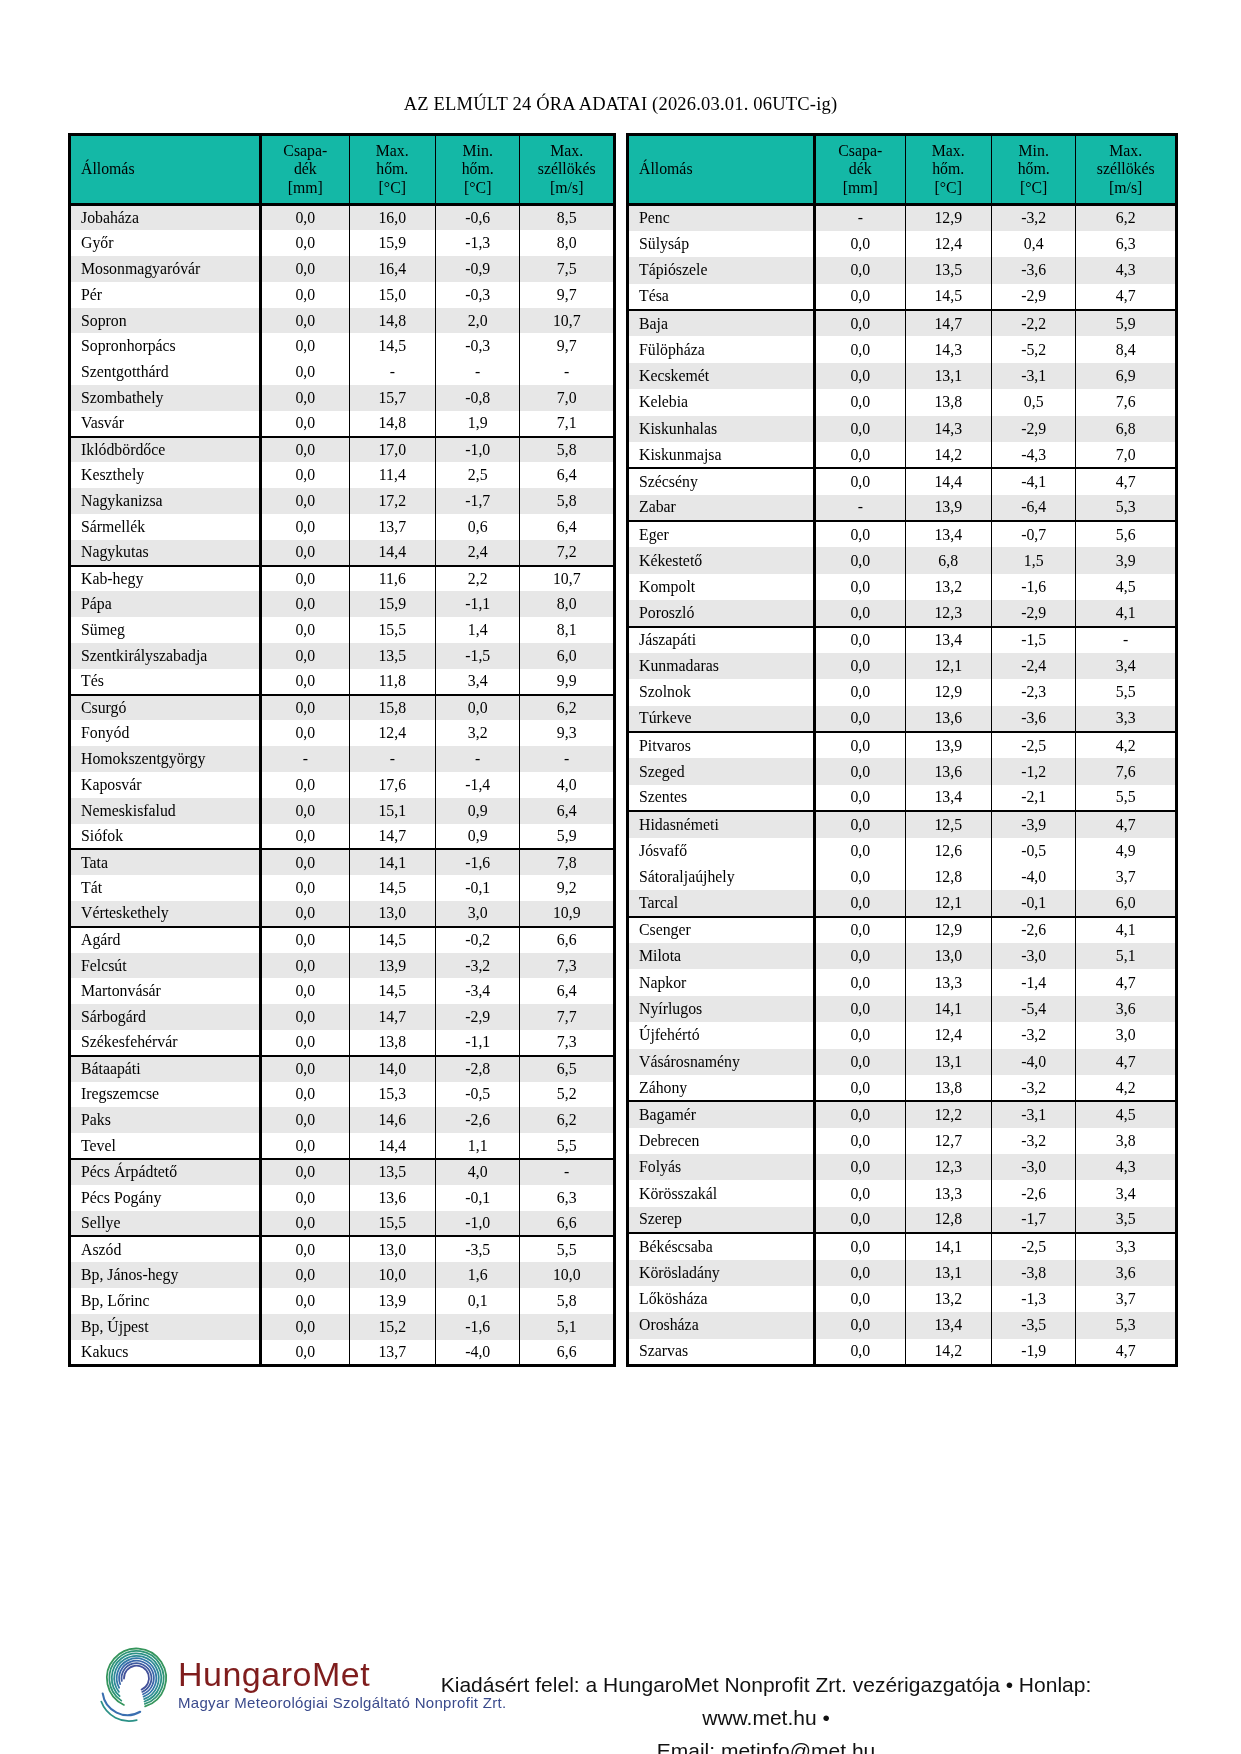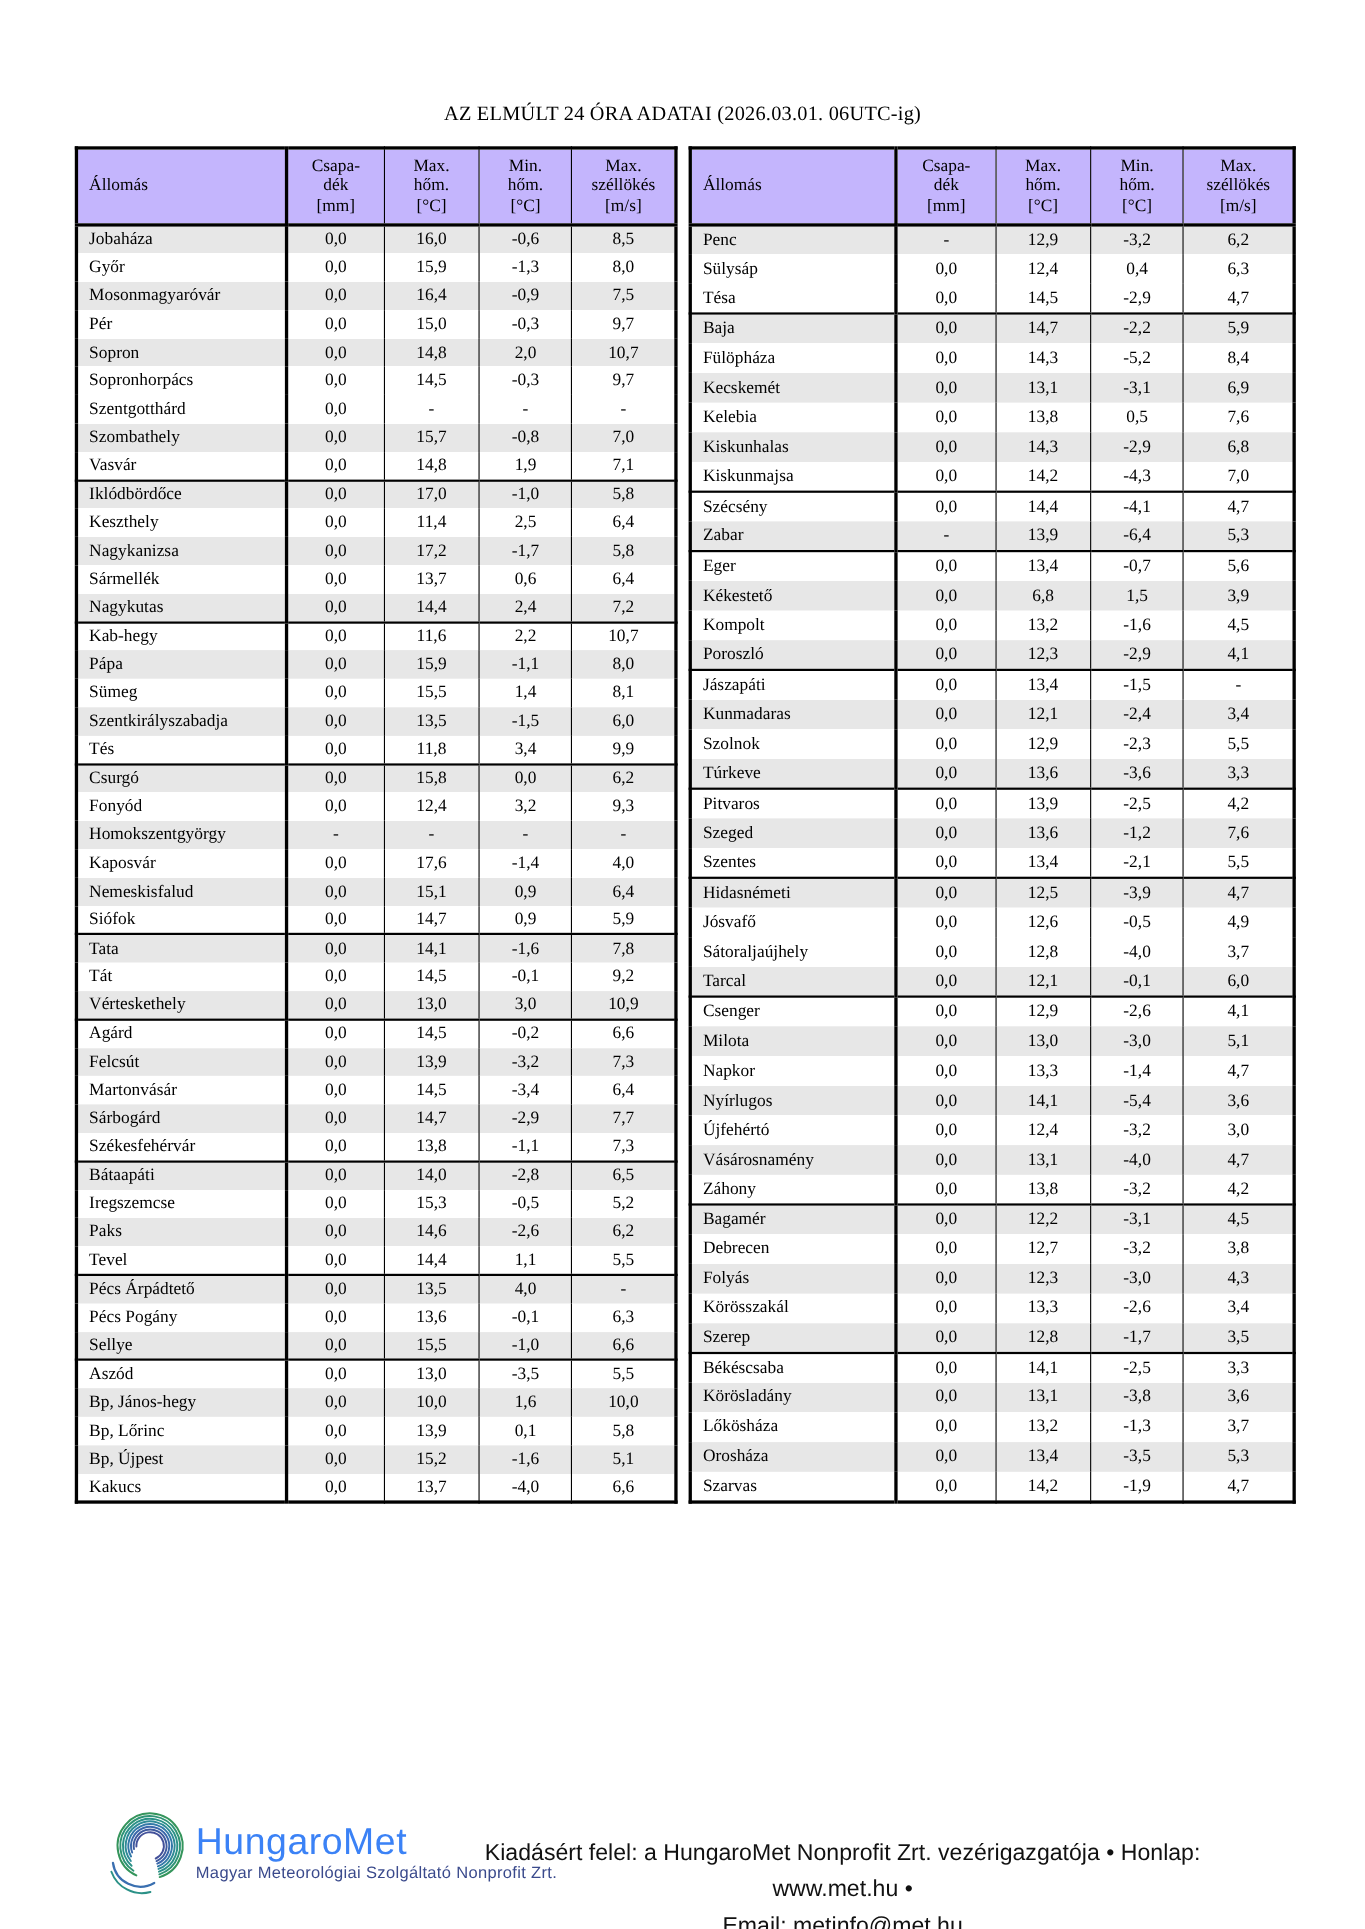--- a/index.html
+++ b/index.html
@@ -7,30 +7,30 @@
         font-family:"Liberation Serif",serif;color:#000;}
   .title{position:absolute;top:94px;left:0;width:1241px;text-align:center;
          font-size:18.5px;font-weight:normal;letter-spacing:.2px;margin:0;}
   .tables{position:absolute;top:133px;left:68px;display:flex;gap:10px;}
   table{border-collapse:collapse;table-layout:fixed;border:3px solid #000;
         font-family:"Liberation Serif",serif;font-size:15.8px;}
   #table-left{width:548px;}
   #table-right{width:552px;}
   th,td{padding:0;overflow:hidden;white-space:nowrap;}
   thead th{height:67px;font-weight:normal;text-align:center;vertical-align:middle;
-           white-space:pre-line;line-height:1.18;border-bottom:3px solid #000;background:#c4b5fd;}
+           white-space:pre-line;line-height:1.18;border-bottom:3px solid #000;background:#14b8a6;}
   th:first-child,td:first-child{border-right:3px solid #000;text-align:left;padding-left:10px;}
   th:not(:first-child),td:not(:first-child){border-right:1px solid #000;text-align:center;}
   th:last-child,td:last-child{border-right:none;}
   tbody tr{height:25.8px;}
   tbody tr.shade td{background:#e7e7e7;}
   tbody tr.group-start td{border-top:2.5px solid #000;}
   .footer-logo{position:absolute;left:98px;top:1644px;display:flex;align-items:flex-start;}
   .logo-words{margin-left:6px;font-family:"Liberation Sans",sans-serif;}
-  .logo-word{font-size:34px;line-height:36px;color:#3b82f6;letter-spacing:.5px;margin-top:12px;}
+  .logo-word{font-size:34px;line-height:36px;color:#7f1d1d;letter-spacing:.5px;margin-top:12px;}
   .logo-tag{font-size:15px;color:#3a4a8c;letter-spacing:.3px;margin-top:2px;}
   .footer-text{position:absolute;left:386px;top:1668px;width:760px;text-align:center;
                font-family:"Liberation Sans",sans-serif;font-size:21px;line-height:33px;color:#111;}
 </style>
 </head>
 <body>
 
 <div class="page">
 
   <h1 class="title">AZ ELMÚLT 24 ÓRA ADATAI (2026.03.01. 06UTC-ig)</h1>
@@ -411,20 +411,27 @@
             <td>12,9</td>
             <td>-3,2</td>
             <td>6,2</td>
           </tr>
           <tr>
             <td>Sülysáp</td>
             <td>0,0</td>
             <td>12,4</td>
             <td>0,4</td>
             <td>6,3</td>
+          </tr>
+          <tr class="shade">
+            <td>Tápiószele</td>
+            <td>0,0</td>
+            <td>13,5</td>
+            <td>-3,6</td>
+            <td>4,3</td>
           </tr>
           <tr>
             <td>Tésa</td>
             <td>0,0</td>
             <td>14,5</td>
             <td>-2,9</td>
             <td>4,7</td>
           </tr>
           <tr class="group-start shade">
             <td>Baja</td>

